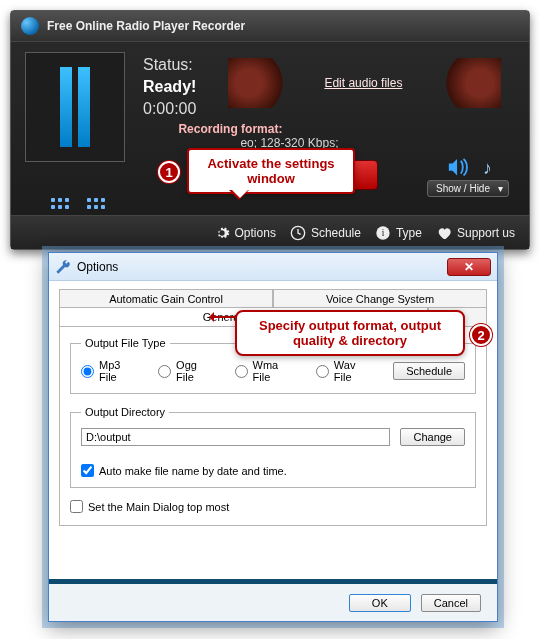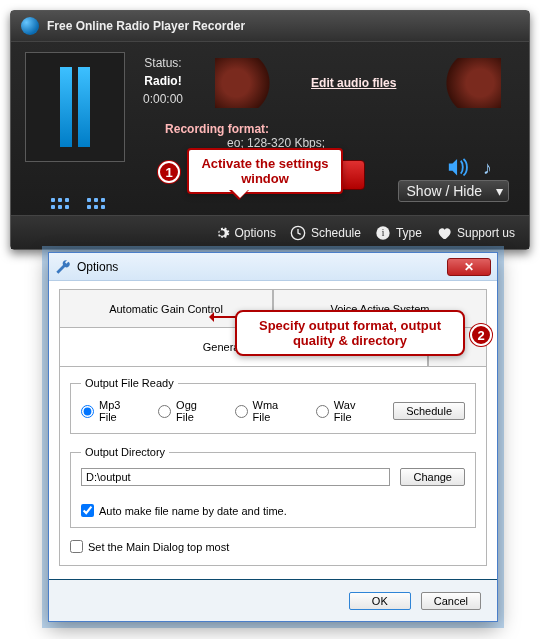--- a/index.html
+++ b/index.html
@@ -14,60 +14,60 @@
   }
   .titlebar { display:flex; align-items:center; gap:8px; padding:6px 10px;
               background:linear-gradient(#505050,#303030); border-bottom:1px solid #444;text-align:right;}
   .titlebar .logo { width:18px;height:18px;border-radius:50%;
      background:radial-gradient(circle at 30% 30%,#67c7ff,#0a6ab0 70%);}
   .titlebar .title { font-weight:bold; }
   .appbody { display:flex; flex-direction:row; padding:10px 14px 4px 14px; gap:18px;}
   .panel-left { width:100px; height:110px; border:1px solid #5a5a5a; background:#1d1d1d;
                 display:flex;align-items:center;justify-content:center;gap:6px;}
   .bar { width:12px; height:80px; background:linear-gradient(#3dc0ff,#007dc7);}
-  .panel-mid { display:flex;flex-direction:column;gap:4px; font-size:12px; padding-top:4px;align-items:center;}
+  .panel-mid { display:flex;flex-direction:column;gap:4px; font-size:16px; padding-top:4px;}
   .panel-mid .label{color:#ddd;}
   .panel-mid .ready{font-weight:bold;color:#fff;}
   .panel-right { flex:1; position:relative; }
-  .editlink { position:absolute; top:24px; left:110px; color:#ffe6e6; text-decoration:underline; cursor:pointer;font-weight:bold;}
+  .editlink { position:absolute; top:24px; left:110px; color:#ffe6e6; text-decoration:underline; cursor:pointer;}
   .speaker { position:absolute; width:70px; height:50px; top:6px; }
   .speaker.l { left:14px; }
   .speaker.r { right:14px; transform:scaleX(-1);}
   .speaker::before{content:"";position:absolute;inset:0;
     background:radial-gradient(circle at 30% 50%,#7a2a1e 25%,#3a1008 60%,transparent 62%);}
   .recfmt { position:absolute; top:70px; left:-36px; right:0; color:#ffb8b8; font-weight:bold;}
   .recfmt .info{ color:#d7d7d7; font-weight:normal; margin-left:62px;}
   .recbtn { position:absolute; top:108px; left:130px; width:34px;height:30px;
             background:linear-gradient(#e03030,#b00000); border:1px solid #600;
             border-radius:4px;}
   .sound   { position:absolute; top:106px; right:46px; width:22px;height:18px; }
   .note    { position:absolute; top:106px; right:16px; width:16px;height:18px; color:#9cd0ff; font-size:18px;}
   .showhide{ position:absolute; top:128px; right:6px;
              background:linear-gradient(#4a4a4a,#2a2a2a); border:1px solid #666;
-             border-radius:3px; padding:2px 26px 2px 8px; font-size:14px; color:#eee;}
+             border-radius:3px; padding:2px 18px 2px 8px; font-size:10px; color:#eee;}
   .showhide::after{content:"▾"; position:absolute; right:5px; top:2px; color:#eee;}
   .dots { position:absolute; bottom:40px; left:40px; display:flex; gap:18px; }
   .dots span{ display:grid; grid-template-columns:repeat(3,4px); grid-template-rows:repeat(2,4px);
               gap:3px;}
   .dots span i{ width:4px;height:4px;background:#6fb7ff;border-radius:1px;}
   .bottombar { position:absolute; bottom:0; left:0; right:0; height:34px;
                display:flex; align-items:center; justify-content:flex-end; gap:14px;
                padding:0 14px; background:linear-gradient(#353535,#222); border-top:1px solid #444;}
   .bbitem { display:flex; align-items:center; gap:5px; color:#eee; font-size:12px; cursor:pointer;}
   .ico16 { width:16px;height:16px; }
   
   .badge { position:absolute; width:22px;height:22px; border-radius:50%;
            background:#b00000; color:#fff; font-weight:bold; font-size:13px;
            display:flex;align-items:center;justify-content:center; border:2px solid #fff;
            box-shadow:0 0 0 1px #b00000;}
   .callout { position:absolute; background:#fff; border:2px solid #b00000; border-radius:4px;
              padding:6px 10px; color:#b00000; font-weight:bold; font-size:13px;
              text-align:center; box-shadow:0 2px 6px rgba(0,0,0,.3);}
   .callout .tip { position:absolute; width:0;height:0; }
-  .callout1 { left:187px; top:148px; width:156px; z-index:5;}
+  .callout1 { left:187px; top:148px; width:168px; z-index:5;}
   .callout1 .tip { left:40px; bottom:-18px; border:10px solid transparent; border-top-color:#b00000;}
   .callout1 .tip::after{content:"";position:absolute;left:-7px;top:-10px;border:8px solid transparent;border-top-color:#fff;}
   .badge1 { left:158px; top:161px; z-index:6;}
   .callout2 { left:235px; top:310px; width:230px; z-index:35;border-radius:8px;}
   .badge2  { left:470px; top:324px; z-index:36;}
   .arrow2 { position:absolute; left:210px; top:316px; width:26px; height:2px; background:#b00000; z-index:34;}
   .arrow2::before{content:"";position:absolute;left:-6px;top:-4px;border:5px solid transparent;border-right-color:#b00000;}
   
   .win7 {
     position:absolute; left:48px; top:252px; width:450px; height:370px;
@@ -78,57 +78,57 @@
     border:6px solid rgba(111,170,227,.45); z-index:15;}
   .win7-title { height:28px; background:linear-gradient(#eaf3fc,#d6e7f8);
                 border-bottom:1px solid #b5cde6; display:flex; align-items:center;
                 padding:0 6px; gap:6px;}
   .win7-title .icon { width:16px;height:16px; }
   .win7-close { margin-left:auto; width:44px;height:18px; border-radius:3px;
                 background:linear-gradient(#e06060,#c12020); color:#fff; font-weight:bold;
                 display:flex;align-items:center;justify-content:center; font-size:12px;
                 border:1px solid #8a1010; cursor:pointer;}
   .tabs { display:flex; margin:8px 10px 0 10px; font-size:11px;}
-  .tab  { flex:1; border:1px solid #b5b5b5; border-bottom:none; padding:13px 0;
+  .tab  { flex:1; border:1px solid #b5b5b5; border-bottom:none; padding:3px 0;
           text-align:center; background:#f4f4f4;}
   .tab.active { background:#fff;}
   .tabbody { margin:0 10px 8px 10px; border:1px solid #b5b5b5; padding:10px 10px 12px 10px;
              display:flex; flex-direction:column; gap:12px;}
   fieldset { border:1px solid #b5b5b5; padding:10px; }
   legend { padding:0 4px; color:#000; font-size:11px;}
   .radios { display:flex; align-items:center; gap:18px; font-size:11px;}
   .settingsbtn, .changebtn, .okbtn, .cancelbtn {
     font-size:11px; padding:2px 12px; background:linear-gradient(#fdfdfd,#e7e7e7);
     border:1px solid #8a8a8a; border-radius:2px; cursor:pointer;}
   .okbtn { border:1px solid #2f84d6; padding:2px 22px;}
   .pathbox { width:100%; border:1px solid #999; padding:2px 4px; font-size:11px;}
   .row { display:flex; align-items:flex-end; gap:10px;}
   .cb { display:flex; align-items:center; gap:5px; font-size:11px;}
   input[type=checkbox]{ width:13px;height:13px;}
   .footer { position:absolute; bottom:0; left:0; right:0; height:42px;
-            background:#eef3f8; border-top:1px solid #0c4a6e;
+            background:#eef3f8; border-top:5px solid #0c4a6e;
             display:flex; justify-content:flex-end; align-items:center; gap:10px;
             padding-right:16px;}
 </style>
 </head>
 <body>
 
 <div class="app">
   <div class="titlebar">
     <div class="logo"></div>
     <div class="title">Free Online Radio Player Recorder</div>
   </div>
   <div class="appbody">
     <div class="panel-left">
       <div class="bar"></div>
       <div class="bar"></div>
     </div>
     <div class="panel-mid">
       <div class="label">Status:</div>
-      <div class="ready">Radio!</div>
+      <div class="ready">Ready!</div>
       <div class="label" style="">0:00:00</div>
     </div>
     <div class="panel-right">
       <div class="speaker l"></div>
       <div class="speaker r"></div>
       <a class="editlink">Edit audio files</a>
       <div class="recfmt">
         <span>Recording format:</span><br>
         <span class="info">eo;  128-320 Kbps;</span>
       </div>
@@ -204,30 +204,30 @@
         <path fill="#3a78c0" d="M22 6a5 5 0 01-7 6L5 22l-3-3L12 9a5 5 0 016-7l-3 3 2 2 3-3z"></path>
       </svg>
     <span>Options</span>
     <div class="win7-close">
       <span>✕</span>
     </div>
   </div>
 
   <div class="tabs">
     <div class="tab">Automatic Gain Control</div>
-    <div class="tab">Voice Active System</div>
+    <div class="tab">Voice Change System</div>
   </div>
   <div class="tabs" style="margin-top:-1px">
     <div class="tab active" style="flex:2.6">General Settings</div>
     <div class="tab" style="flex:0.4">ule</div>
   </div>
 
   <div class="tabbody">
     <fieldset>
-      <legend>Output File Ready</legend>
+      <legend>Output File Type</legend>
       <div class="radios">
         <label class="cb">
             <input type="radio" name="ft" checked="" style="">
             <span>Mp3 File</span>
           </label>
         <label class="cb">
             <input type="radio" name="ft" style="">
             <span>Ogg File</span>
           </label>
         <label class="cb">

